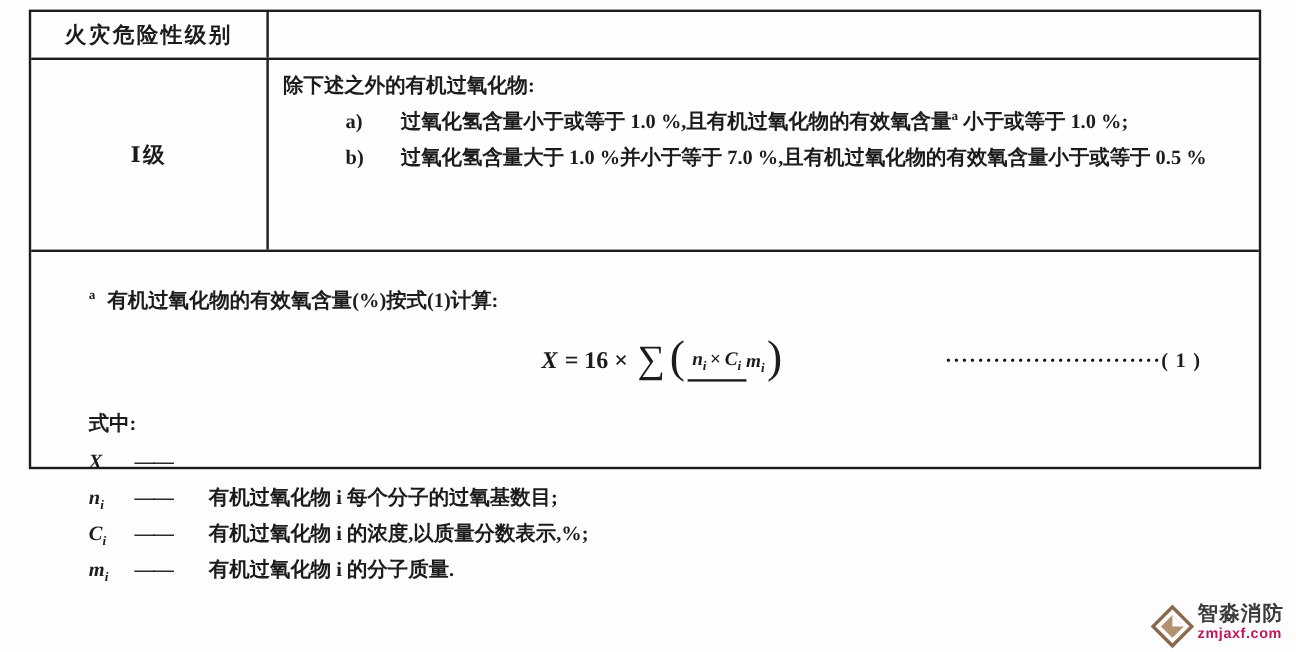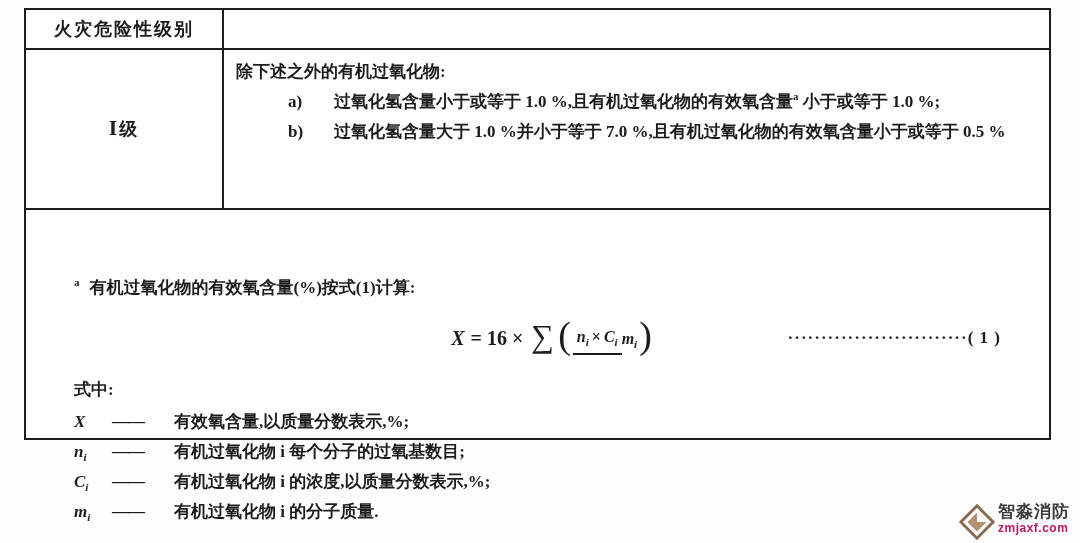--- a/index.html
+++ b/index.html
@@ -8,21 +8,21 @@
     position: relative;
     background: #fdfdfd;
     font-family: "Liberation Serif", "DejaVu Serif", serif;
     color: #1c1c1c;
     overflow: hidden;
   }
 
   .doc-table {
     position: absolute;
     left: 24px; top: 8px;
-    width: 1027px; height: 432px;
+    width: 1027px; height: 383px;
     border: 2px solid #1d1d1d;
     background: #fefefe;
   }
 
   .header-row {
     display: flex;
     height: 40px;
     border-bottom: 2px solid #1d1d1d;
   }
   .header-cell {
@@ -53,21 +53,20 @@
   }
   .item-marker { width: 46px; flex-shrink: 0; }
   .item-text { flex: 1; }
   sup.fn { font-size: 11px; vertical-align: super; line-height: 0; }
 
   .footnote-section {
     padding: 26px 20px 0 48px;
     font-size: 17px; font-weight: 600;
     line-height: 30px;
     position: relative;
-    margin-top: 37px;
   }
   .footnote-intro { margin-bottom: 4px; }
   .footnote-intro sup.fn { margin-right: 10px; }
 
   .formula-row {
     position: relative;
     height: 62px;
     display: flex; align-items: center; justify-content: center;
     margin: 2px 0 6px 0;
   }
@@ -161,21 +160,20 @@
         <span class="big-paren">)</span>
       </span>
       <span class="formula-tail"><span>···························</span><span>( 1 )</span></span>
     </div>
 
     <div class="where-label">式中:</div>
 
     <div class="definition-row">
       <span class="def-symbol"><span>X</span><sub class="var"></sub></span>
       <span class="def-dash">——</span>
-      <span class="def-desc">有效氧含量,以质量分数表示,%;</span>
     </div>
 
     <div class="definition-row">
       <span class="def-symbol"><span>n</span><sub class="var">i</sub></span>
       <span class="def-dash">——</span>
       <span class="def-desc">有机过氧化物 i 每个分子的过氧基数目;</span>
     </div>
 
     <div class="definition-row">
       <span class="def-symbol"><span>C</span><sub class="var">i</sub></span>

